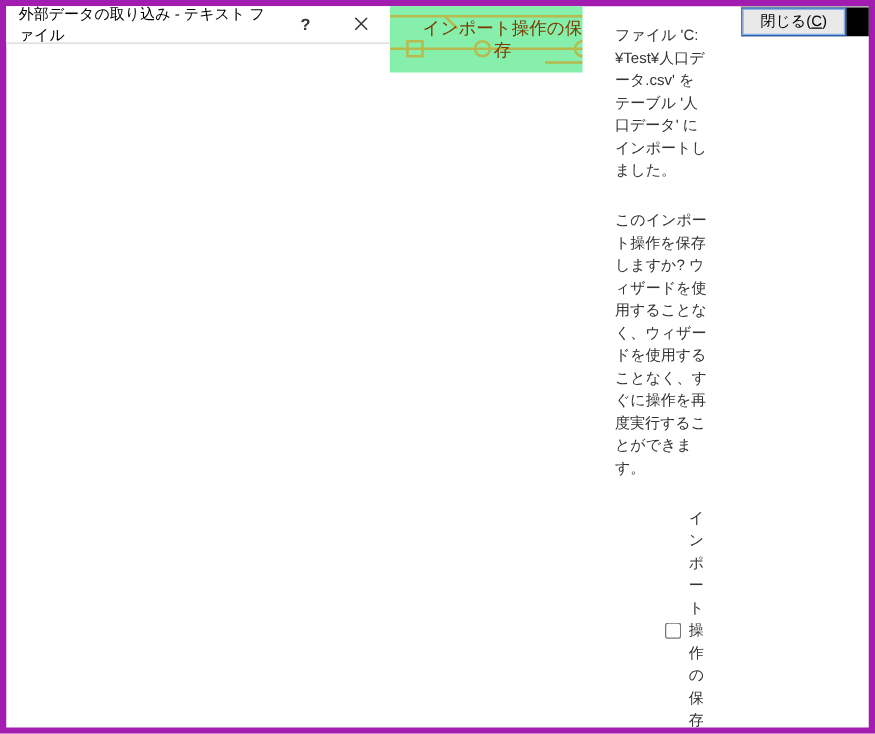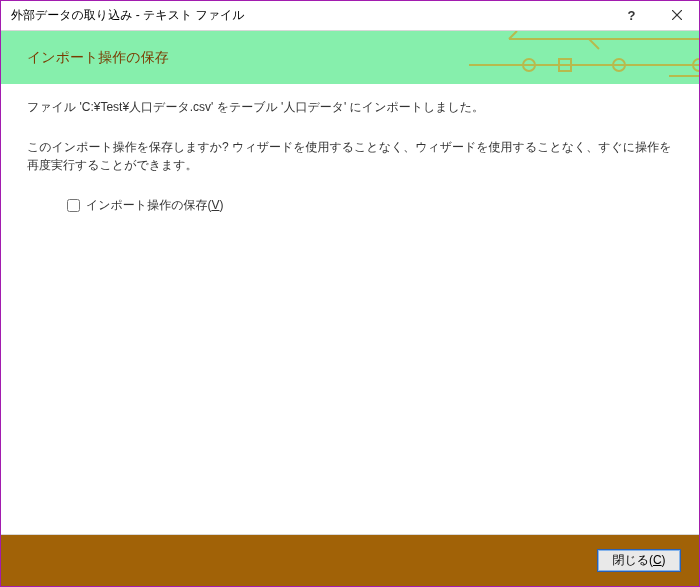--- a/index.html
+++ b/index.html
@@ -7,23 +7,23 @@
     font-family: "Yu Gothic UI", "Meiryo UI", "MS UI Gothic", sans-serif;
     font-size: 12px;
     background: #fff;
     width: 700px;
     height: 587px;
     overflow: hidden;
   }
   .window {
     width: 700px;
     height: 587px;
-    border: 1px solid #a21caf;
+    border: 5px solid #a21caf;
     display: flex;
-    flex-direction: column;
+    flex-direction: row;
     background: #fff;
   }
   .titlebar {
     height: 30px;
     background: #ffffff;
     display: flex;
     align-items: center;
     border-bottom: 1px solid #d8d8d8;
     position: relative;
   }
@@ -92,27 +92,27 @@
     gap: 6px;
   }
   .checkbox-row input[type="checkbox"] {
     width: 13px;
     height: 13px;
     margin: 0;
   }
   .checkbox-row label { cursor: default; }
   .underline { text-decoration: underline; }
   .footer {
-    height: 52px;
+    height: 24px;
     border-top: 1px solid #d8d8d8;
     display: flex;
     align-items: center;
     justify-content: flex-end;
     padding-right: 18px;
-    background: #a16207;
+    background: #000000;
   }
   .footer-btn {
     min-width: 84px;
     height: 23px;
     font-size: 12px;
     font-family: inherit;
     background: #e9e9e9;
     border: 1px solid #2a61b5;
     box-shadow: 0 0 0 1px #86b4ea inset;
     cursor: default;

